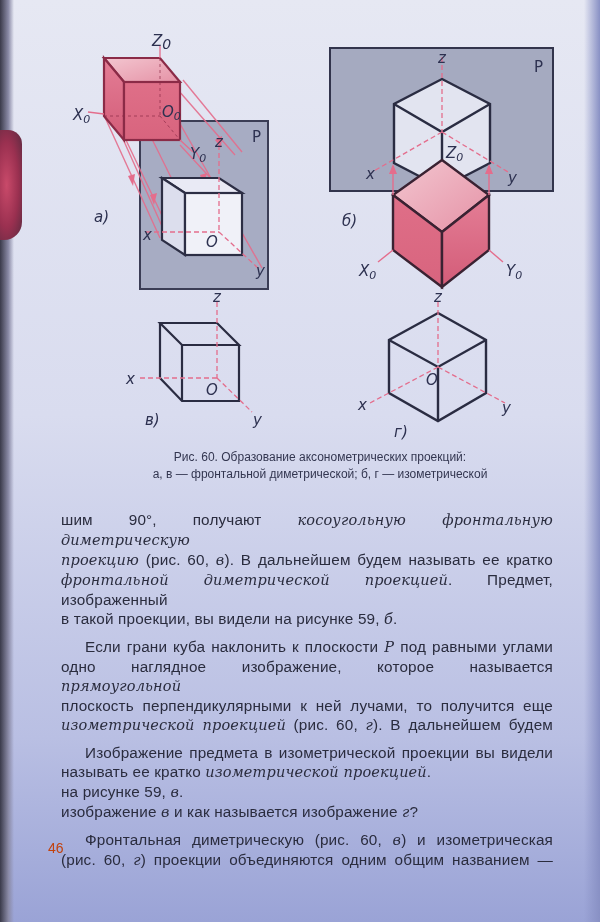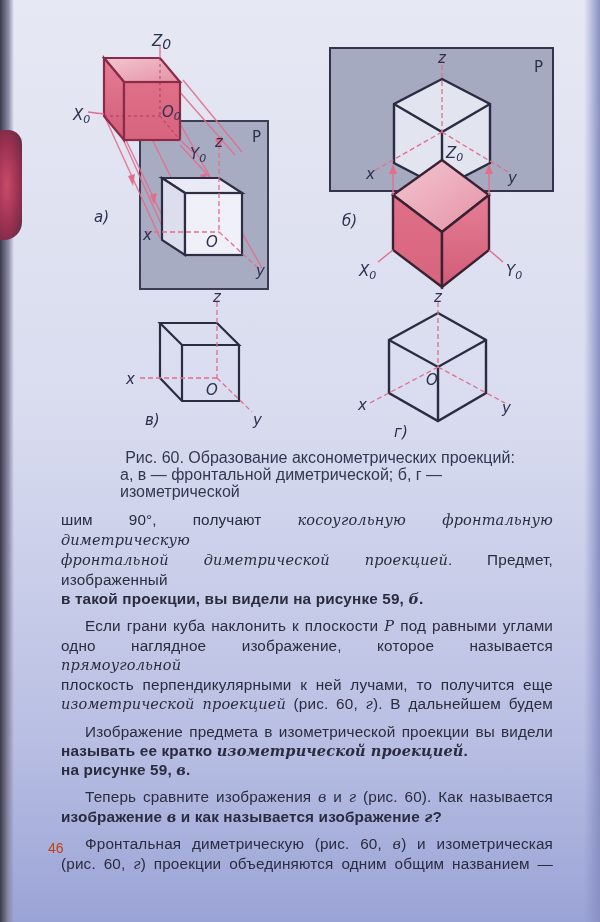--- a/index.html
+++ b/index.html
@@ -20,31 +20,31 @@
   }
   .right-shadow {
     position:absolute; right:0; top:0; width:16px; height:922px;
     background: linear-gradient(270deg, #8890c4 0%, rgba(180,185,220,0) 100%);
   }
   svg.figure { position:absolute; left:0; top:0; }
   .lbl { font-family:"DejaVu Sans", sans-serif; font-style:italic; font-size:15px; fill:#2d3150; }
   .sub { font-family:"DejaVu Sans", sans-serif; font-style:italic; font-size:14px; fill:#2d3150; }
   .caption {
     position:absolute; left:120px; top:449px; width:400px;
-    font-family:"Liberation Sans", sans-serif; font-size:16px; line-height:17px; color:#333650;
+    font-family:"Liberation Sans", sans-serif; font-size:12px; line-height:17px; color:#333650;
   }
   .caption .l1 { display:block; text-align:center; }
-  .caption .l2 { display:block; text-align:left; }
+  .caption .l2 { display:block; text-align:center; }
   .body-text {
     position:absolute; left:61px; top:510px; width:492px;
     font-family:"Liberation Sans", sans-serif; font-size:15.3px; line-height:19px; color:#2a2c3e;
     text-align:justify; letter-spacing:0.15px;
   }
   .body-text .line { display:block; text-align:justify; text-align-last:justify; }
-  .body-text .line.last { text-align-last:left;font-weight:bold; }
+  .body-text .line.last { text-align-last:left; }
   .body-text .ind { text-indent:24px;margin-top:8px; }
   .body-text i { font-family:"DejaVu Serif", serif; font-style:italic; font-size:14.5px; }
   .pagenum {
     position:absolute; left:48px; top:840px; font-family:"Liberation Sans", sans-serif; font-size:14px; color:#c2410c;
   }
 </style>
 </head>
 <body>
 
 <div class="left-shadow"></div>
@@ -202,32 +202,32 @@
   </g>
 </svg>
 
 <div class="caption">
   <span class="l1">Рис. 60. Образование аксонометрических проекций:</span>
   <span class="l2">а, в — фронтальной диметрической; б, г — изометрической</span>
 </div>
 
 <div class="body-text">
   <span class="line"><span>шим 90°, получают </span><i>косоугольную фронтальную диметрическую</i></span>
+  <span class="line"><i>проекцию</i><span> (рис. 60, </span><i>в</i><span>). В дальнейшем будем называть ее кратко</span></span>
   <span class="line"><i>фронтальной диметрической проекцией</i><span>. Предмет, изображенный</span></span>
   <span class="line last"><span>в такой проекции, вы видели на рисунке 59, </span><i>б</i><span>.</span></span>
 
   <span class="line ind"><span>Если грани куба наклонить к плоскости </span><i>P</i><span> под равными углами</span></span>
   <span class="line"><span>одно наглядное изображение, которое называется </span><i>прямоугольной</i></span>
   <span class="line"><span>плоскость перпендикулярными к ней лучами, то получится еще</span></span>
   <span class="line"><i>изометрической проекцией</i><span> (рис. 60, </span><i>г</i><span>). В дальнейшем будем</span></span>
   <span class="line ind"><span>Изображение предмета в изометрической проекции вы видели</span></span>
 
   <span class="line last"><span>называть ее кратко </span><i>изометрической проекцией</i><span>.</span></span>
   <span class="line last"><span>на рисунке 59, </span><i>в</i><span>.</span></span>
 
-  <span class="line ind"><span>Теперь сравните изображения </span><i>в</i><span> и </span><i>г</i><span> (рис. 60). Как называется</span></span>
   <span class="line last"><span>изображение </span><i>в</i><span> и как называется изображение </span><i>г</i><span>?</span></span>
 
   <span class="line ind"><span>Фронтальная диметрическую (рис. 60, </span><i>в</i><span>) и изометрическая</span></span>
   <span class="line"><span>(рис. 60, </span><i>г</i><span>) проекции объединяются одним общим названием —</span></span>
 </div>
 
 <div class="pagenum">46</div>
 
 </body></html>

